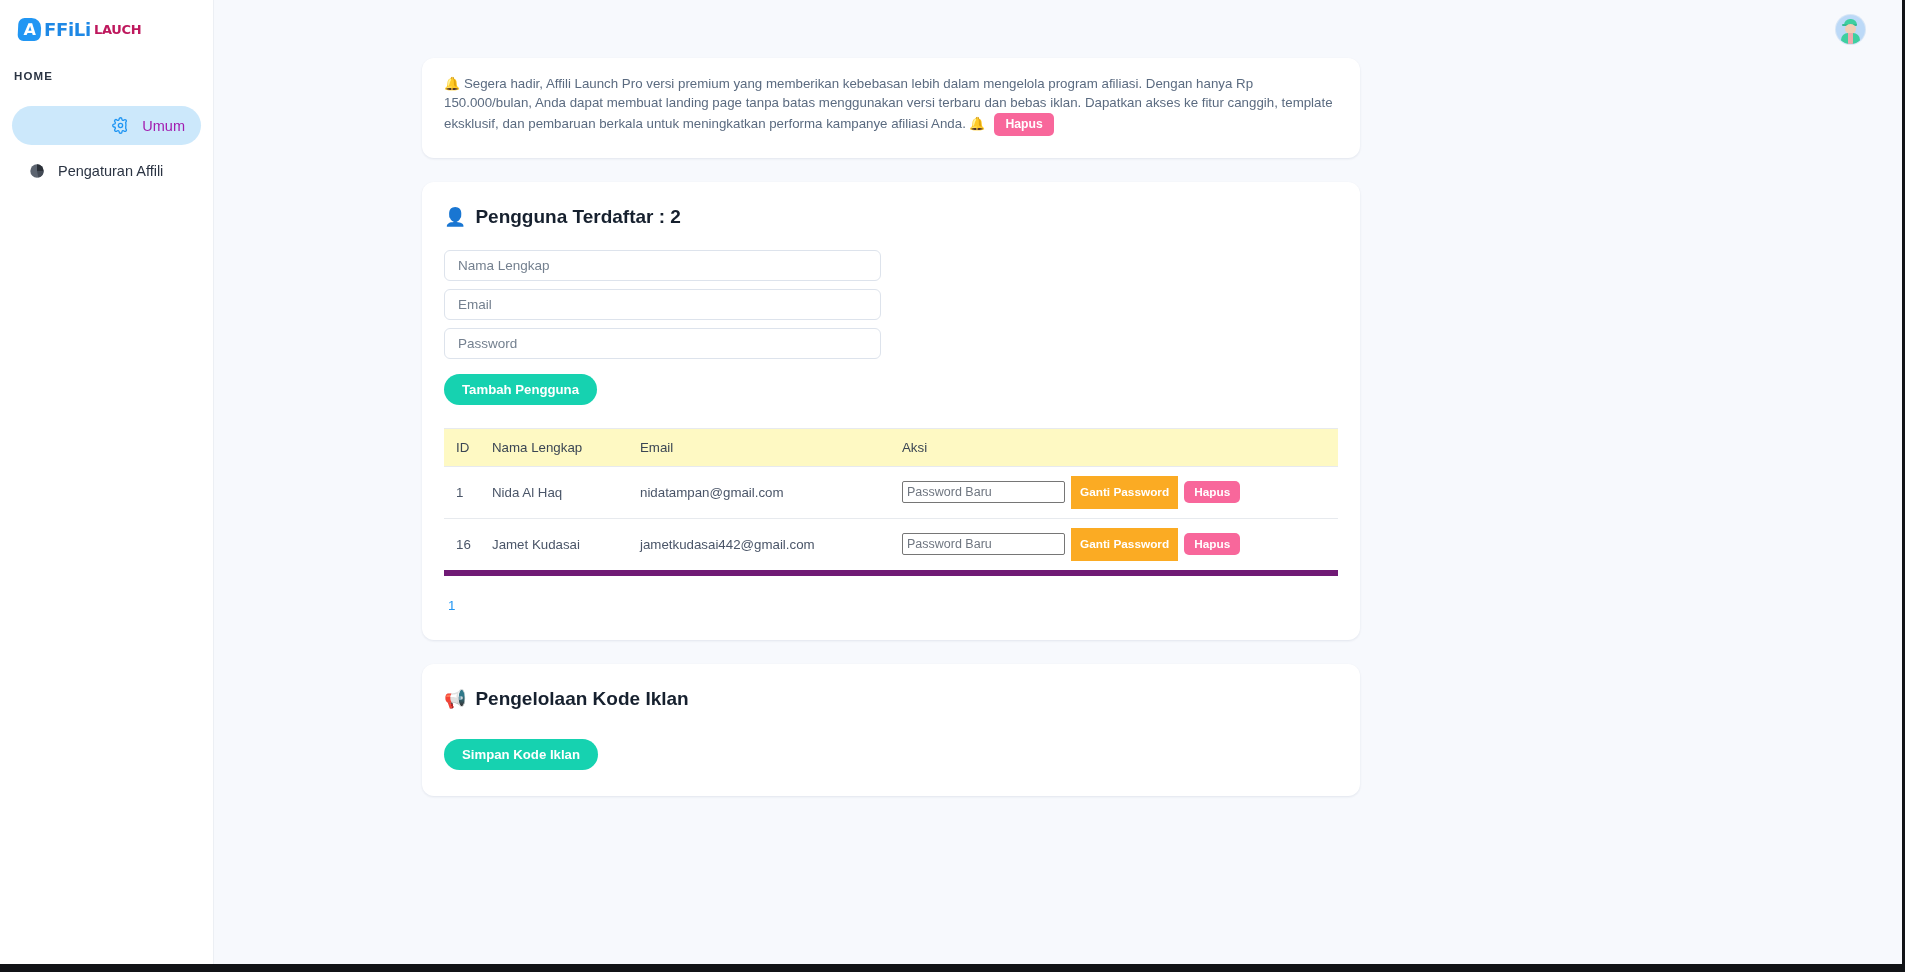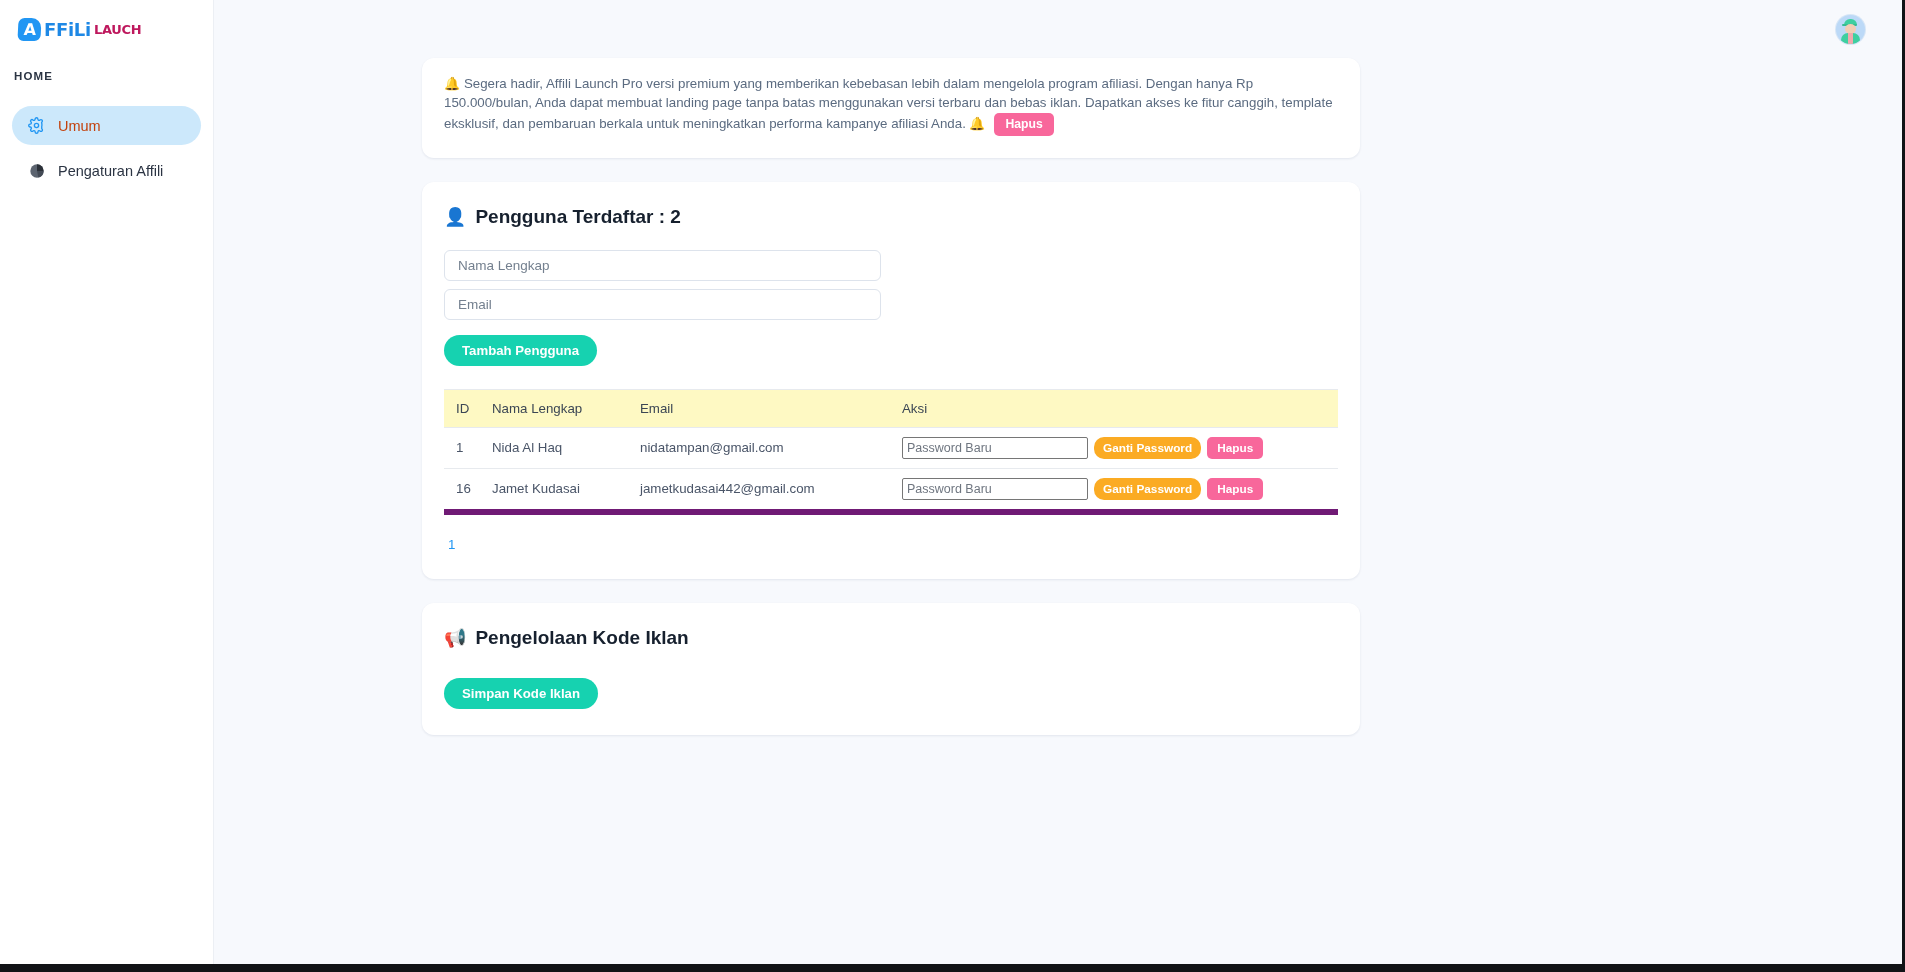--- a/index.html
+++ b/index.html
@@ -90,21 +90,22 @@
     height: 39px;
     padding: 0 16px;
     border-radius: 20px;
     margin-bottom: 6px;
     font-size: 14.5px;
     color: #2b3443;
     cursor: pointer;
   }
   .nav-item.active {
     background: #cce8fb;
-    color: #c2410c;
+    color: #a21caf;
+    justify-content: flex-end;
   }
   .nav-item .ico {
     width: 17px;
     height: 17px;
     display: inline-flex;
     align-items: center;
     justify-content: center;
     flex: 0 0 17px;
   }
   .nav-item.active .ico svg { stroke: #2196f3; }
@@ -256,39 +257,39 @@
     padding: 9px 10px;
     color: #4a5568;
     border-bottom: 1px solid #e7eaee;
     vertical-align: middle;
   }
   table.users tbody td:first-child { padding-left: 12px; }
   table.users tbody tr:last-child td { border-bottom: 6px solid #701a75; }
 
   .aksi-cell { display: flex; align-items: center; gap: 6px; }
   .pw-input {
-    width: 186px;
+    width: 163px;
     height: 22px;
     border: 1px solid #767676;
     border-radius: 2px;
     padding: 0 4px;
     font-size: 12.5px;
     color: #8b5cf6;
     background: #fff;
     font-family: "Liberation Sans", sans-serif;
     outline: none;
   }
   .pw-input::placeholder { color: #6f7680; }
 
   .btn-orange {
     background: #fbab23;
     color: #ffffff;
     border: none;
-    border-radius: 10px;
-    height: 22px;
+    border-radius: 0;
+    height: 33px;
     padding: 0 9px;
     font-size: 11.8px;
     font-weight: 700;
     cursor: pointer;
     font-family: "Liberation Sans", sans-serif;
     white-space: nowrap;
   }
   .btn-pink {
     background: #f8679b;
     color: #ffffff;
@@ -412,20 +413,21 @@
 
       <div class="card card-users">
 
         <div class="section-title">
           <span class="emoji">👤</span>
           <span>Pengguna Terdaftar : 2</span>
         </div>
 
         <input class="field" type="text" placeholder="Nama Lengkap" style="">
         <input class="field" type="text" placeholder="Email" style="">
+        <input class="field" type="text" placeholder="Password" style="">
 
         <button class="btn-teal">Tambah Pengguna</button>
 
         <table class="users">
           <thead>
             <tr>
               <th>ID</th>
               <th class="c-nama">Nama Lengkap</th>
               <th class="c-email">Email</th>
               <th>Aksi</th>

